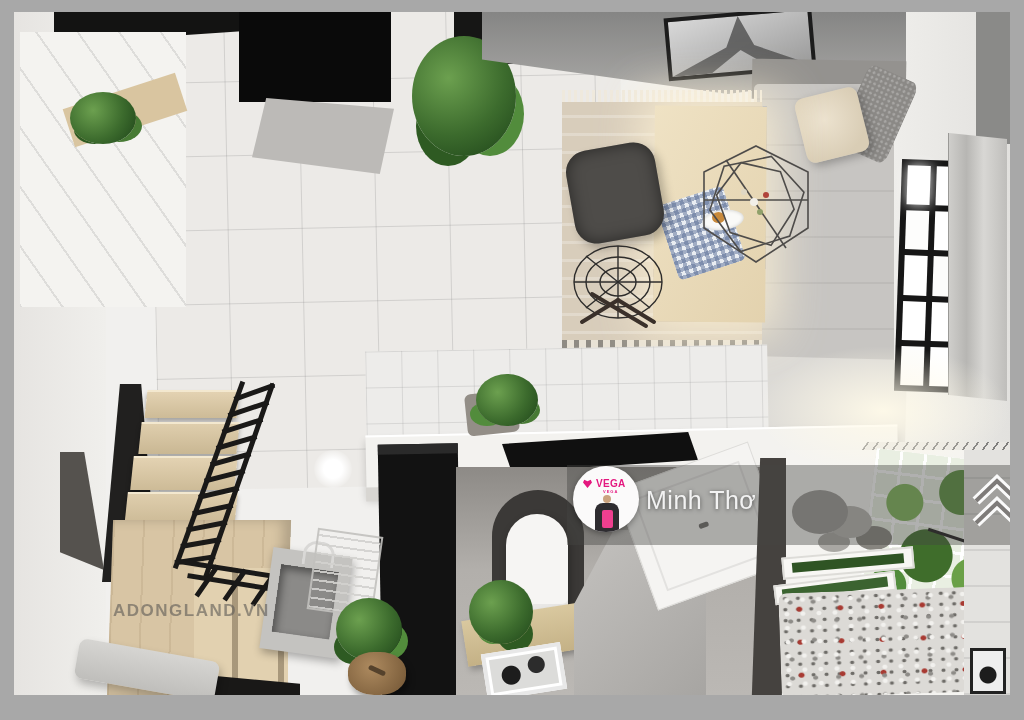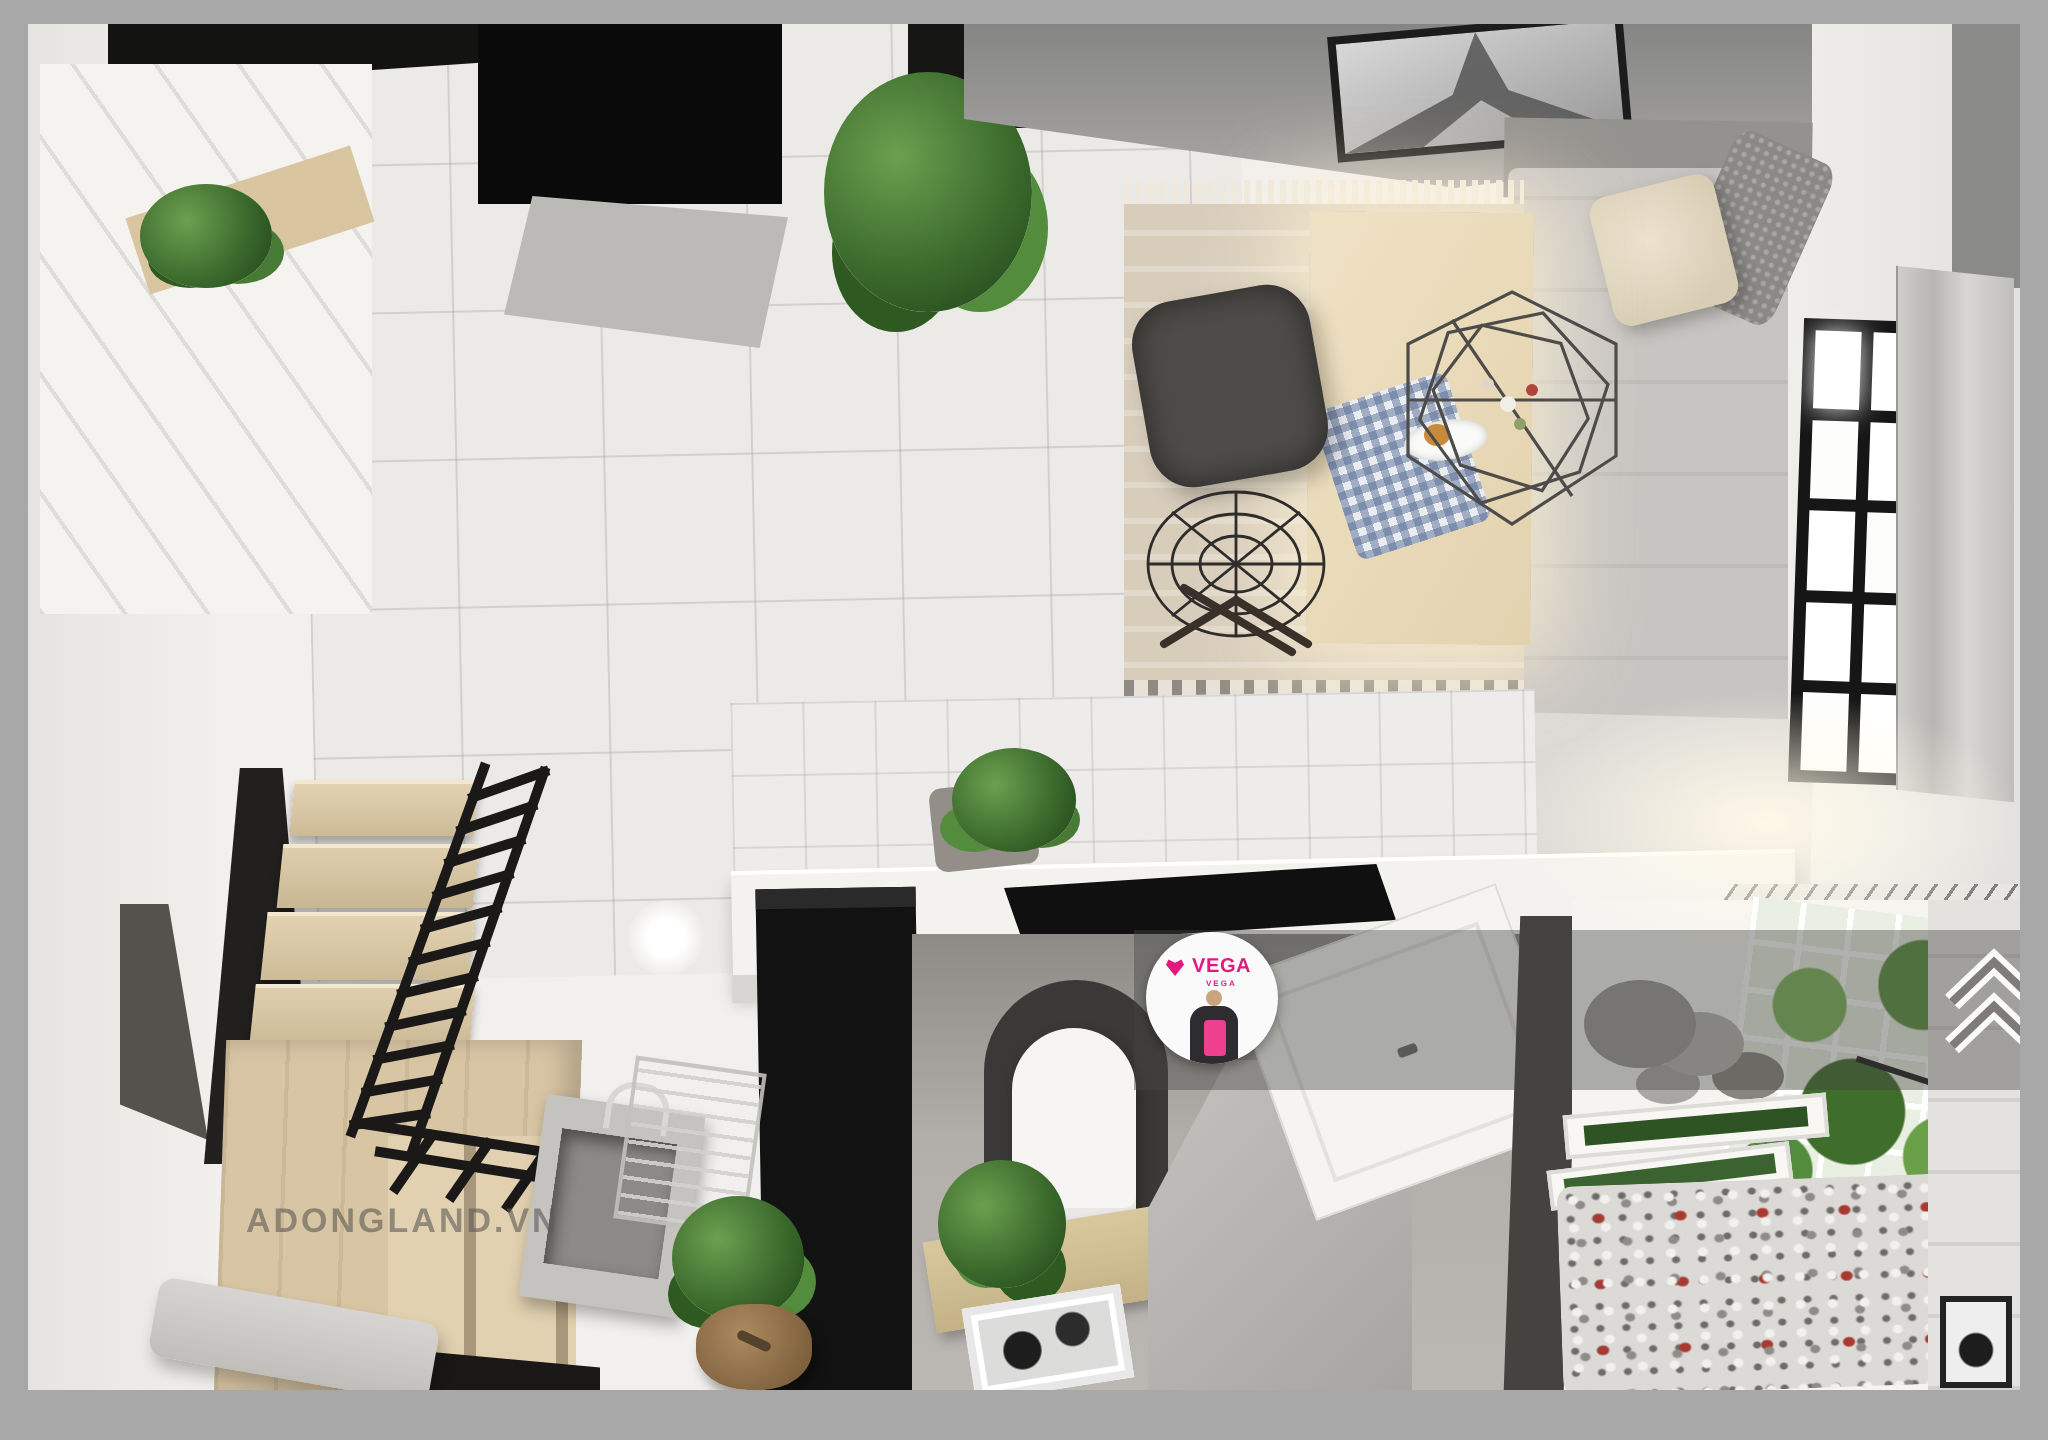--- a/index.html
+++ b/index.html
@@ -243,33 +243,34 @@
   <div class="abs" style="left:298px;top:520px;width:62px;height:78px;transform:rotate(8deg);border:2px solid #c2c1be;opacity:.9;
               background:repeating-linear-gradient(0deg,#d3d2cf 0 2px,transparent 2px 9px);"></div>
   <div class="abs plant" style="left:322px;top:586px;width:66px;height:62px;box-shadow:-16px 18px 0 -14px #2e5a22,18px 12px 0 -12px #528c3c;"></div>
   <div class="abs" style="left:334px;top:640px;width:58px;height:43px;border-radius:45%;
               background:radial-gradient(circle at 40% 35%,#ad8a5f,#7d5f3c 80%);box-shadow:3px 5px 6px rgba(0,0,0,.35);">
     <div class="abs" style="left:20px;top:16px;width:18px;height:5px;background:#55422c;border-radius:3px;transform:rotate(25deg);"></div>
   </div>
   <div class="abs" style="left:300px;top:438px;width:38px;height:38px;border-radius:50%;
               background:radial-gradient(circle,#ffffff 35%,rgba(255,255,255,0) 75%);"></div>
 
-  <div class="abs wm" style="left:109px;top:589px;">ADONGLAND.VN</div>
+  <div class="abs wm" style="left:99px;top:589px;">ADONGLAND.VN</div>
 
   <div class="abs" style="left:553px;top:453px;width:443px;height:80px;background:rgba(70,68,66,.42);"></div>
   <div class="abs" style="left:559px;top:454px;width:66px;height:66px;border-radius:50%;background:#fbfafa;overflow:hidden;
               box-shadow:0 2px 6px rgba(0,0,0,.35);">
     <div class="abs" style="left:10px;top:13px;width:9px;height:9px;background:#e4187f;border-radius:2px;
                 clip-path:polygon(50% 100%,0 38%,14% 8%,50% 26%,86% 8%,100% 38%);"></div>
     <div class="abs brand-txt" style="left:23px;top:12px;">VEGA</div>
     <div class="abs brand-sub" style="left:30px;top:23px;">VEGA</div>
     <div class="abs" style="left:30px;top:29px;width:8px;height:8px;border-radius:50%;background:#caa37f;"></div>
     <div class="abs" style="left:22px;top:37px;width:24px;height:29px;border-radius:8px 8px 0 0;background:#2e2c30;"></div>
     <div class="abs" style="left:29px;top:44px;width:11px;height:18px;background:#ef3f8f;border-radius:2px;"></div>
   </div>
+  <div class="abs badge-name" style="left:632px;top:474px;">Minh Thơ</div>
 
   <svg class="abs" style="left:955px;top:462px;opacity:.95;" width="56" height="60" viewBox="0 0 56 60">
     <g fill="none" stroke-linejoin="miter">
       <polyline points="7,27 28,7 49,27" stroke="#ffffff" stroke-width="10"></polyline>
       <polyline points="7,27 28,7 49,27" stroke="#7d7a78" stroke-width="4"></polyline>
       <polyline points="7,49 28,29 49,49" stroke="#ffffff" stroke-width="10"></polyline>
       <polyline points="7,49 28,29 49,49" stroke="#7d7a78" stroke-width="4"></polyline>
     </g>
   </svg>
 

